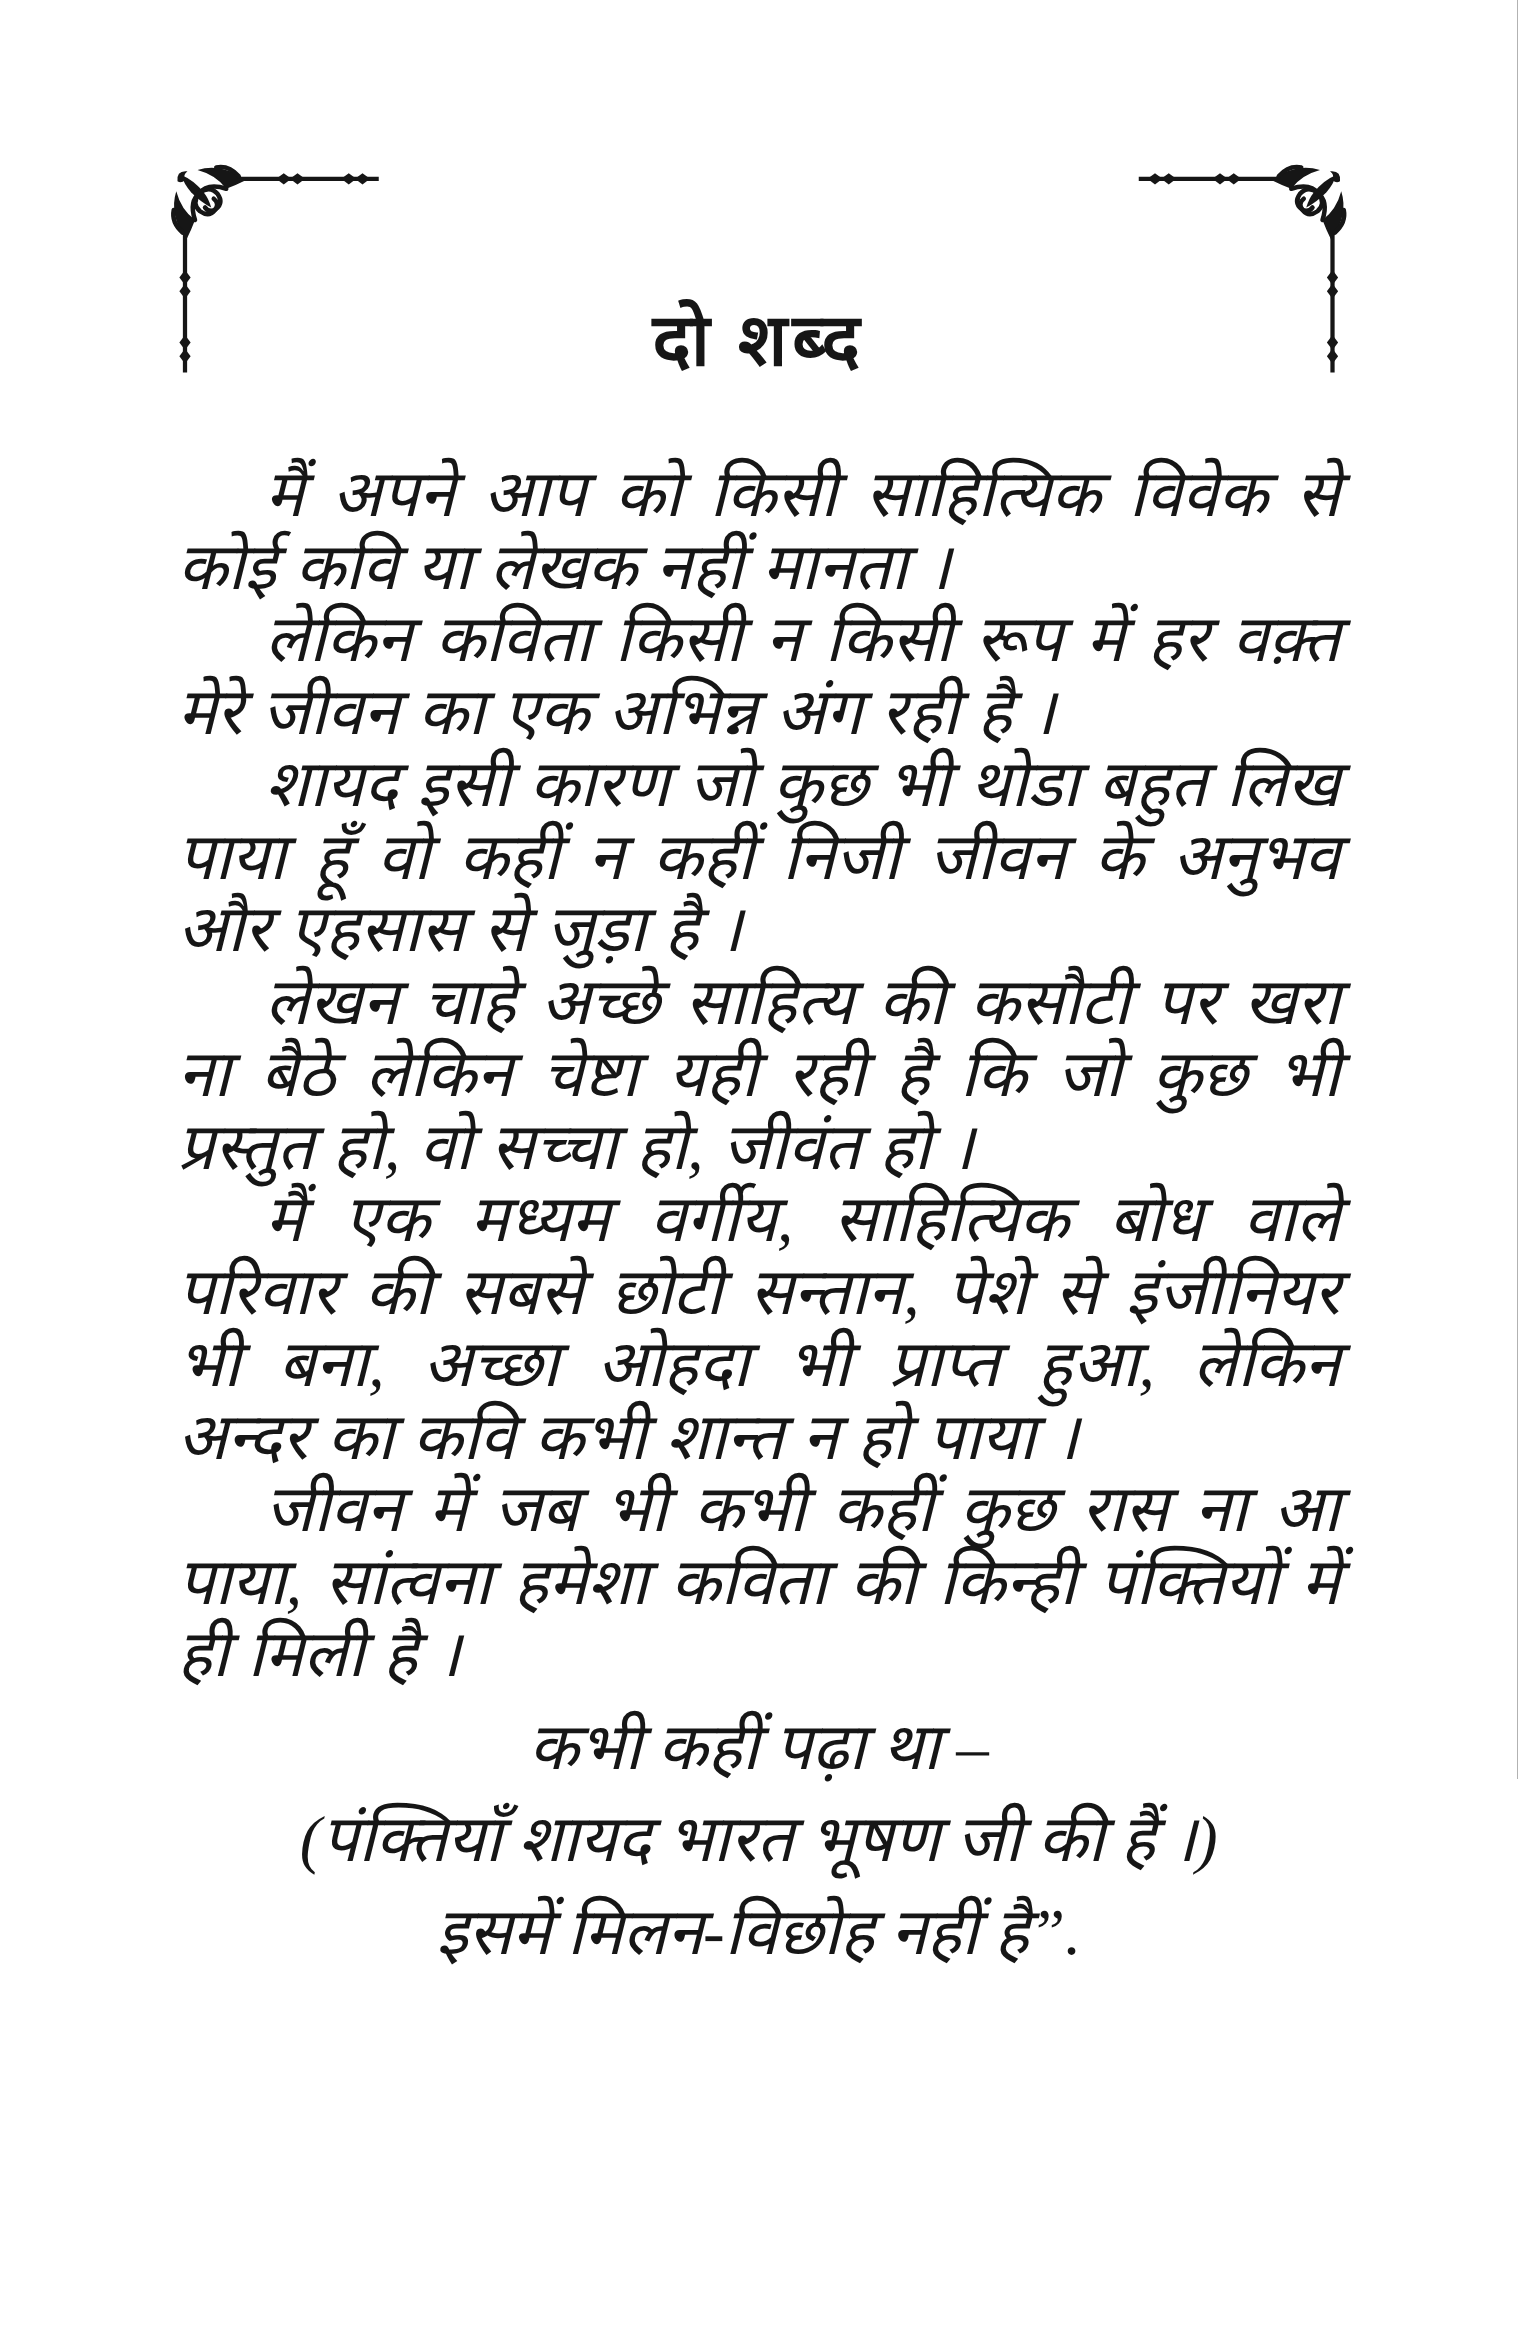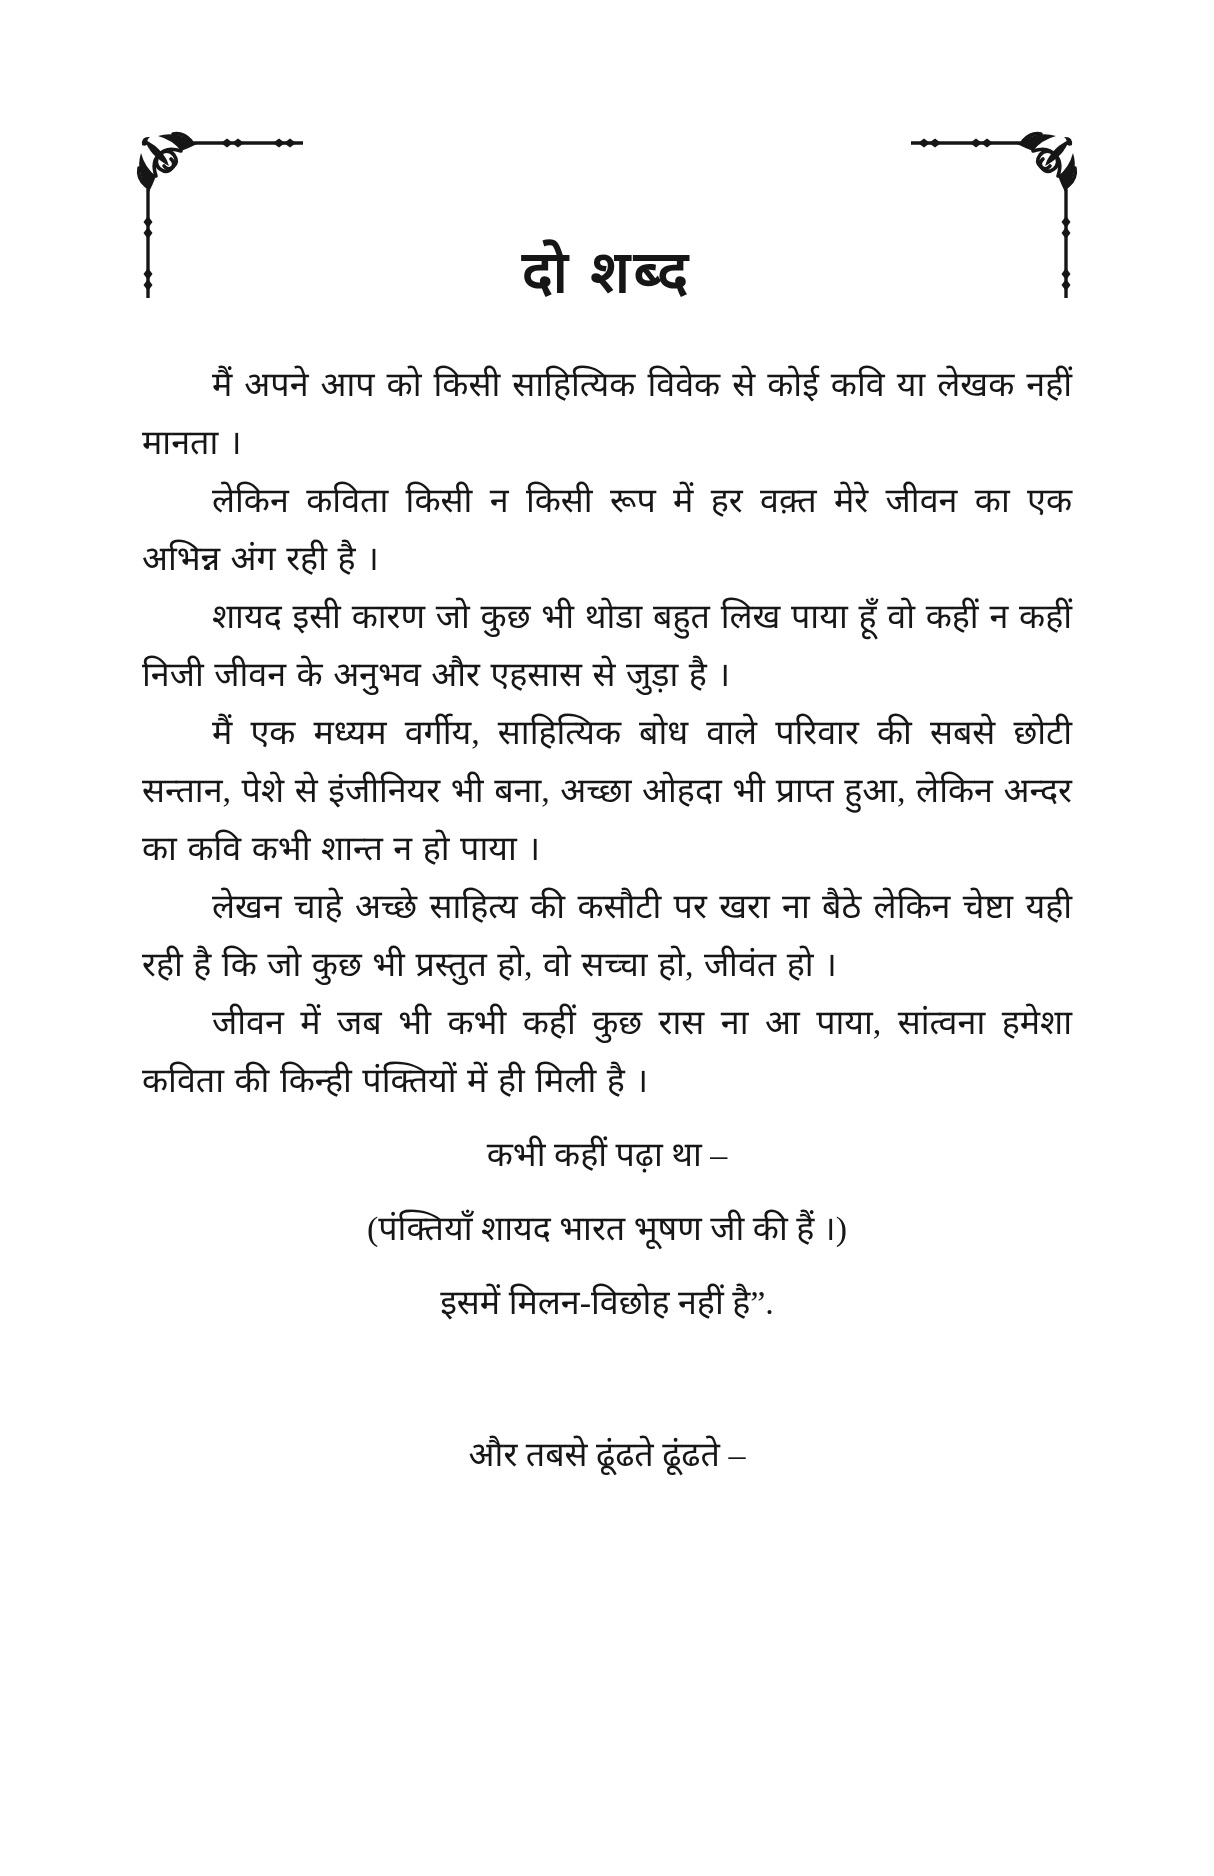--- a/index.html
+++ b/index.html
@@ -35,26 +35,27 @@
     text-align: center;
     font-size: 58px;
     line-height: 1.2;
     font-weight: 700;
     letter-spacing: 4px;
     color: var(--ink, #161616);
   }
 
   .content {
     position: absolute;
-    top: 356px;
+    top: 368px;
     left: 142px;
     width: 930px;
-    font-size: 34px;
+    font-size: 52px;
     line-height: 58px;
     color: var(--ink, #161616);
+    font-style: italic;
   }
   .paragraphs p {
     margin: 0;
     text-align: justify;
     text-indent: 70px;
     word-spacing: 2px;
   }
   .centered-block div {
     text-align: center;
     margin: 16px;
@@ -106,31 +107,30 @@
   </svg>
 
   <h1 class="title">दो शब्द</h1>
 
   <div class="content">
 
     <div class="paragraphs">
         <p>मैं अपने आप को किसी साहित्यिक विवेक से कोई कवि या लेखक नहीं मानता ।</p>
         <p>लेकिन कविता किसी न किसी रूप में हर वक़्त मेरे जीवन का एक अभिन्न अंग रही है ।</p>
         <p>शायद इसी कारण जो कुछ भी थोडा बहुत लिख पाया हूँ वो कहीं न कहीं निजी जीवन के अनुभव और एहसास से जुड़ा है ।</p>
+        <p>लेखन चाहे अच्छे साहित्य की कसौटी पर खरा ना बैठे लेकिन चेष्टा यही रही है कि जो कुछ भी प्रस्तुत हो, वो सच्चा हो, जीवंत हो ।</p>
         <p>मैं एक मध्यम वर्गीय, साहित्यिक बोध वाले परिवार की सबसे छोटी सन्तान, पेशे से इंजीनियर भी बना, अच्छा ओहदा भी प्राप्त हुआ, लेकिन अन्दर का कवि कभी शान्त न हो पाया ।</p>
-        <p>लेखन चाहे अच्छे साहित्य की कसौटी पर खरा ना बैठे लेकिन चेष्टा यही रही है कि जो कुछ भी प्रस्तुत हो, वो सच्चा हो, जीवंत हो ।</p>
         <p>जीवन में जब भी कभी कहीं कुछ रास ना आ पाया, सांत्वना हमेशा कविता की किन्ही पंक्तियों में ही मिली है ।</p>
       </div>
 
     <div class="centered-block">
         <div>कभी कहीं पढ़ा था –</div>
         <div>(पंक्तियाँ शायद भारत भूषण जी की हैं ।)</div>
         <div>इसमें मिलन-विछोह नहीं है”.</div>
       </div>
 
     <div class="spacer"></div>
 
     <div class="centered-block">
-        <div>और तबसे ढूंढते ढूंढते –</div>
       </div>
 
   </div>
 </div>
 
 </body></html>

